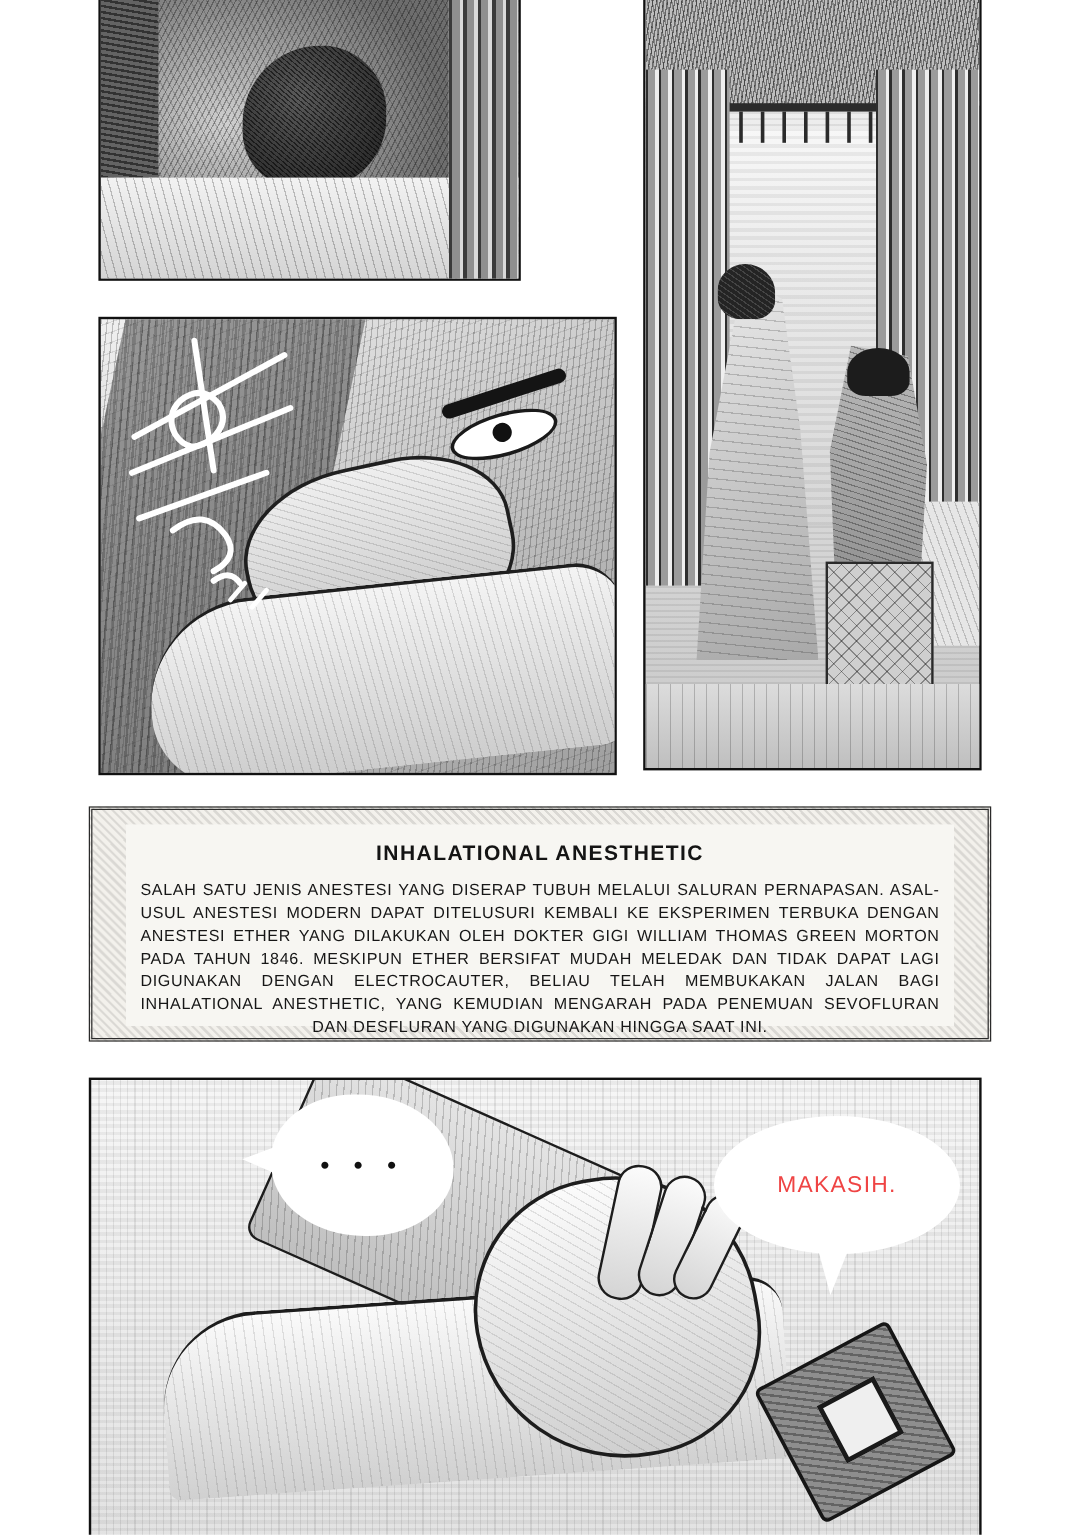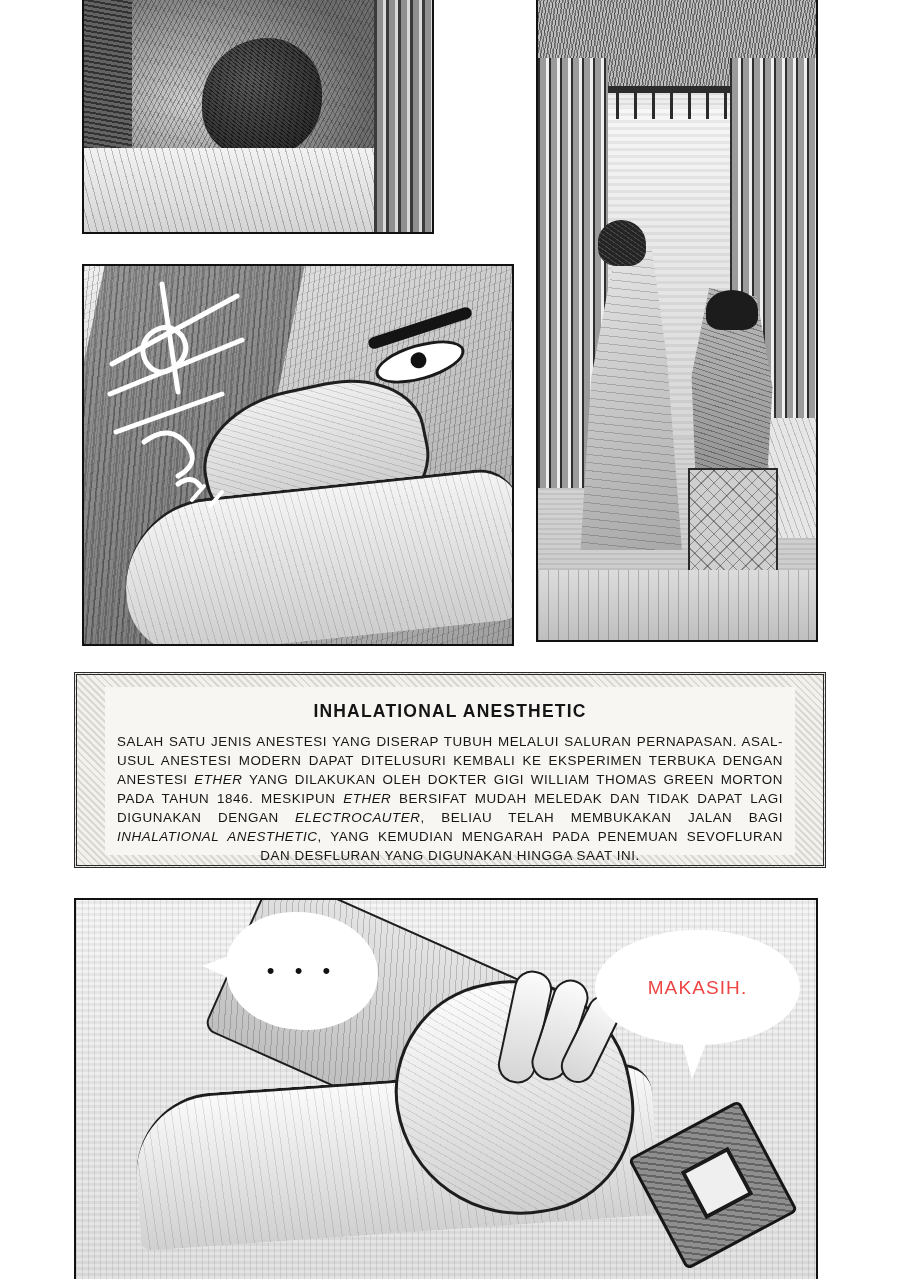--- a/index.html
+++ b/index.html
@@ -278,21 +278,21 @@
     font-family: "Liberation Sans", sans-serif;
   }
   #info-body {
     font-size: 13.4px;
     line-height: 1.42;
     letter-spacing: .55px;
     color: #161616;
     text-align: justify;
     text-align-last: center;
   }
-  #info-body .it { font-style: italic; }
+  #info-body .it { }
 
   
   #panel-4 {
     left: 74px; top: 898px;
     width: 744px; height: 392px;
     background:
       repeating-linear-gradient(0deg, rgba(0,0,0,0.05) 0 3px, rgba(0,0,0,0) 3px 6px),
       linear-gradient(#f6f6f6, #e2e2e2);
   }
   #panel-4 .bg-hatch {

